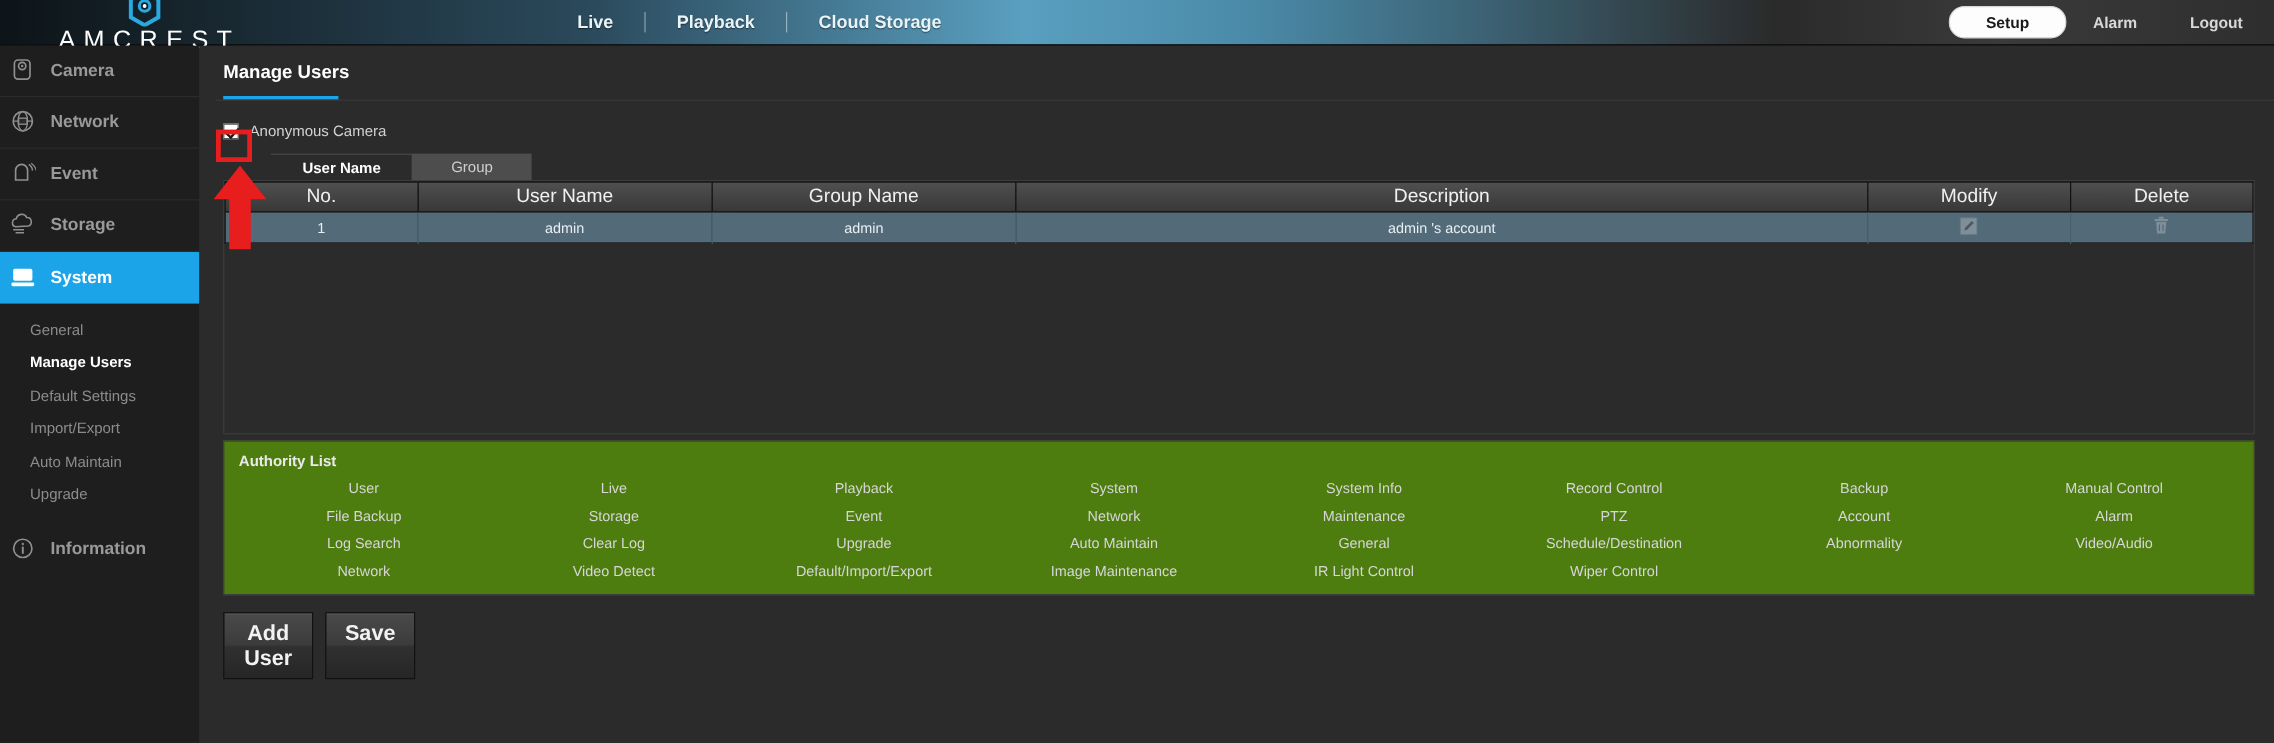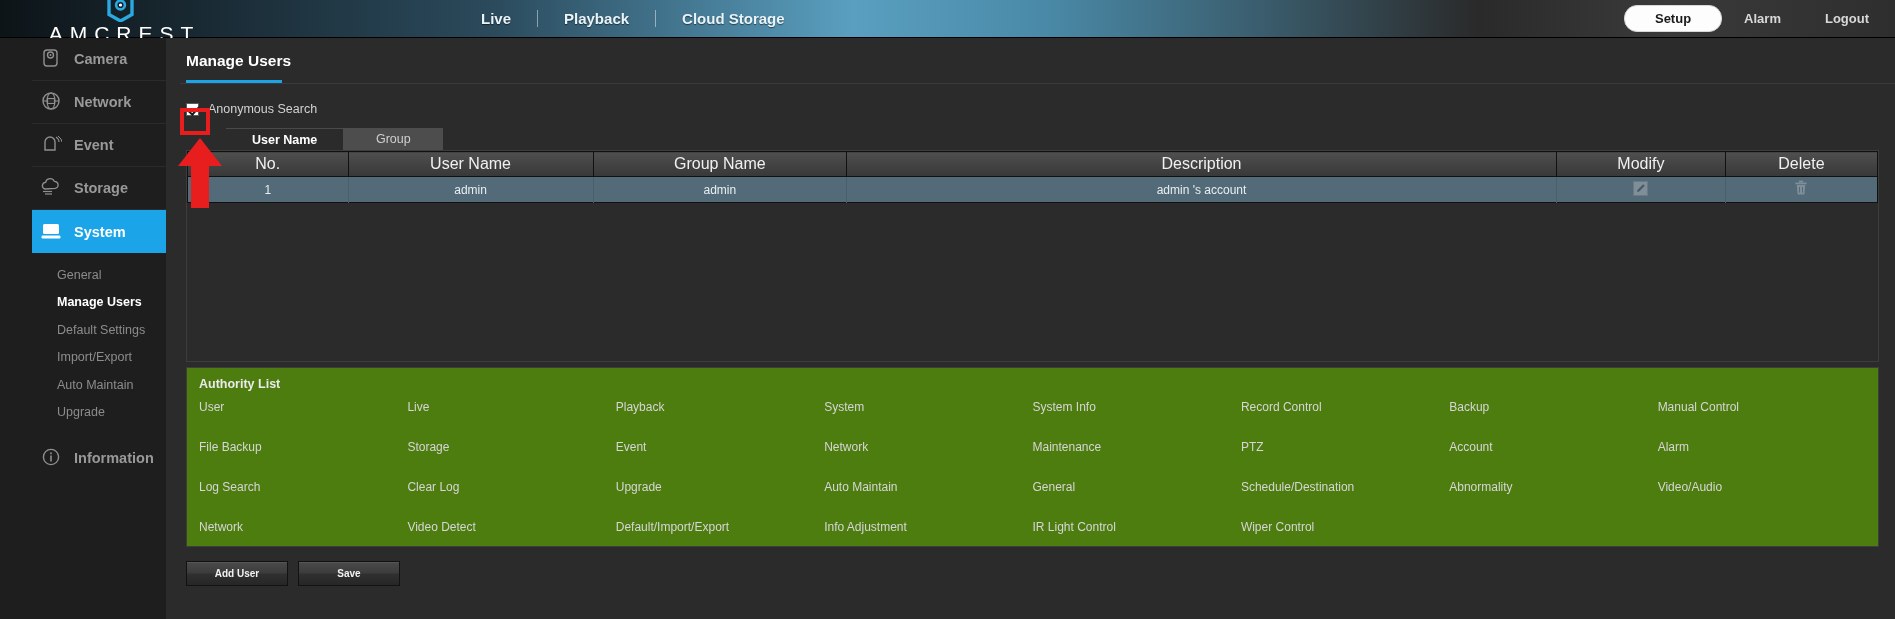--- a/index.html
+++ b/index.html
@@ -36,21 +36,21 @@
     border-radius: 13px; padding: 5px 30px; cursor: pointer; border: 1px solid #d8d8d8;
   }
   .hdr-link {
     color: #d8d8d8; font-size: 13px; font-weight: bold; padding: 0 22px; cursor: pointer;
   }
 
   
   .body { display: flex; height: 581px; }
 
   
-  .sidebar { width: 166px; background: #1e1e1e; flex: 0 0 166px; position: relative; padding-left: 32px; }
+  .sidebar { width: 166px; background: #1e1e1e; flex: 0 0 166px; position: relative; }
   .side-item {
     height: 43px; display: flex; align-items: center; padding-left: 8px;
     border-bottom: 1px solid #2b2b2b; cursor: pointer; position: relative;
   }
   .side-item .ico { width: 24px; height: 22px; flex: 0 0 24px; margin-right: 10px; position: relative; }
   .side-item .lbl { color: #999999; font-size: 14.5px; font-weight: bold; }
   .side-item.active { background: #1ba4e8; border-bottom: none; }
   .side-item.active .lbl { color: #ffffff; }
   .side-item.active::after {
     content: ""; position: absolute; right: -13px; top: 0;
@@ -104,28 +104,28 @@
     background: #536a78; color: #e8eef2; font-size: 12px; height: 26px;
     text-align: center; border-right: 1px solid #4a5f6c;
   }
   .table td:last-child { border-right: none; }
   .table-wrap { border: 1px solid #3d3d3d; background: #2b2b2b; height: 212px; overflow: hidden; }
   .icon-btn { display: inline-block; cursor: pointer; }
 
   
   .auth-box { border: 1px solid #3d3d3d; margin-top: 5px; padding: 9px 12px 12px 12px; background: #4d7c0f; }
   .auth-title { color: #eaeaea; font-size: 12.5px; font-weight: bold; margin-bottom: 9px; }
-  .auth-grid { display: grid; grid-template-columns: repeat(8, 1fr); row-gap: 26px; }
+  .auth-grid { display: grid; grid-template-columns: repeat(8, 1fr); row-gap: 9px; text-align: center; }
   .auth-item { color: #d6d6d6; font-size: 12px; }
 
   .btn-row { display: flex; gap: 10px; margin-top: 14px; }
   .btn {
     background: linear-gradient(to bottom, #4a4a4a 0%, #3c3c3c 48%, #303030 52%, #262626 100%);
-    border: 1px solid #121212; color: #f2f2f2; font-size: 10px; font-weight: bold;
-    padding: 6px 0; width: 102px; text-align: center; cursor: pointer;
+    border: 1px solid #121212; color: #f2f2f2; font-size: 18px; font-weight: bold;
+    padding: 6px 0; width: 75px; text-align: center; cursor: pointer;
     box-shadow: inset 0 1px 0 rgba(255,255,255,.07);
   }
 
   
   .anno-box {
     position: absolute; border: 4px solid #e81d1d; pointer-events: none;
   }
   .anno-arrow { position: absolute; pointer-events: none; }
 </style>
 </head>
@@ -259,21 +259,21 @@
       <div class="page-title-row">
         <div class="page-title">Manage Users</div>
       </div>
       <div class="title-underline"></div>
       <div class="title-rule"></div>
 
       <div class="panel">
 
         <div class="cb-row">
           <span class="checkbox"></span>
-          <span class="cb-label">Anonymous Search</span>
+          <span class="cb-label">Anonymous Camera</span>
         </div>
 
         <div class="tabstrip">
           <div class="tab sel">User Name</div>
           <div class="tab unsel">Group</div>
         </div>
 
         <div class="table-wrap">
           <table class="table">
             <colgroup>
@@ -350,21 +350,21 @@
             <div class="auth-item">Upgrade</div>
             <div class="auth-item">Auto Maintain</div>
             <div class="auth-item">General</div>
             <div class="auth-item">Schedule/Destination</div>
             <div class="auth-item">Abnormality</div>
             <div class="auth-item">Video/Audio</div>
 
             <div class="auth-item">Network</div>
             <div class="auth-item">Video Detect</div>
             <div class="auth-item">Default/Import/Export</div>
-            <div class="auth-item">Info Adjustment</div>
+            <div class="auth-item">Image Maintenance</div>
             <div class="auth-item">IR Light Control</div>
             <div class="auth-item">Wiper Control</div>
             <div class="auth-item"></div>
             <div class="auth-item"></div>
           </div>
         </div>
 
         <div class="btn-row">
           <div class="btn">Add User</div>
           <div class="btn">Save</div>

